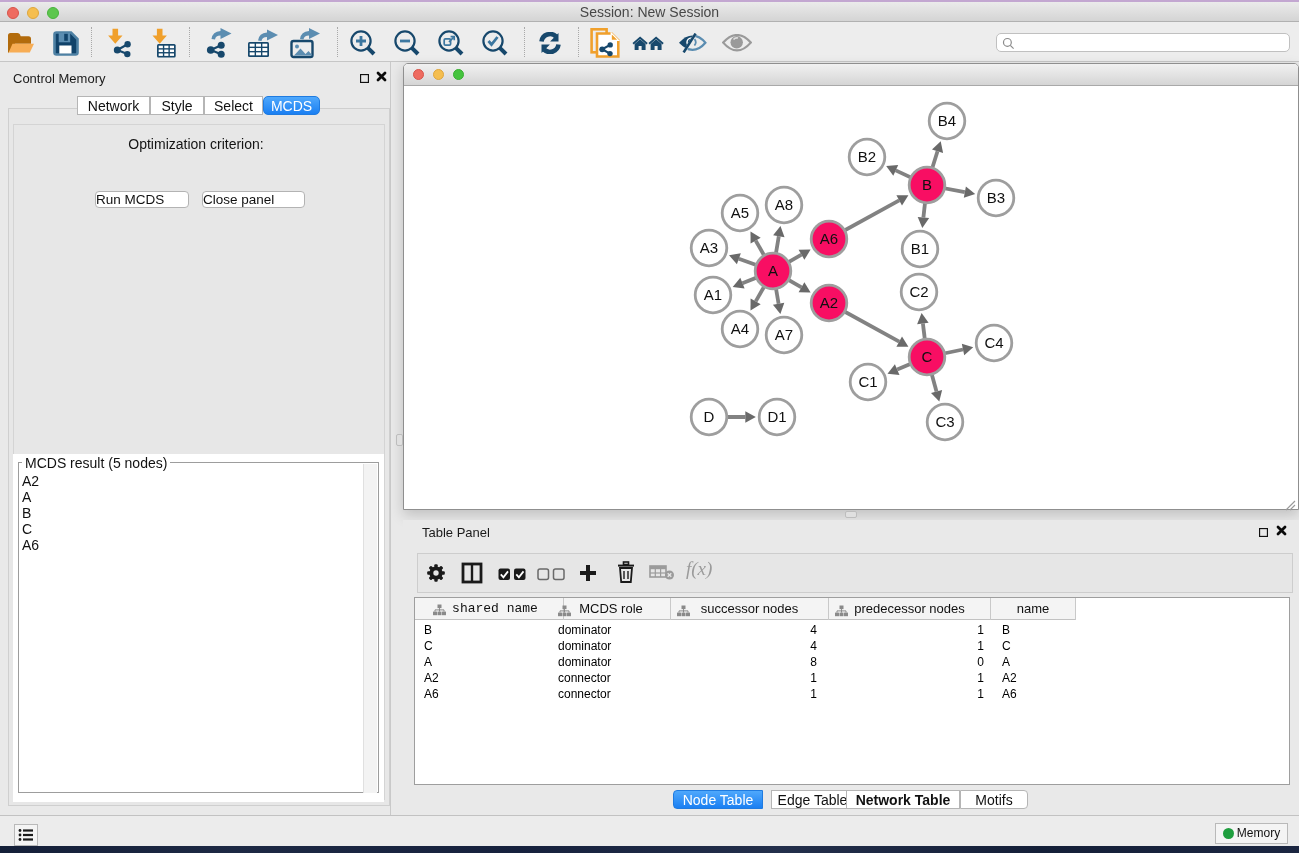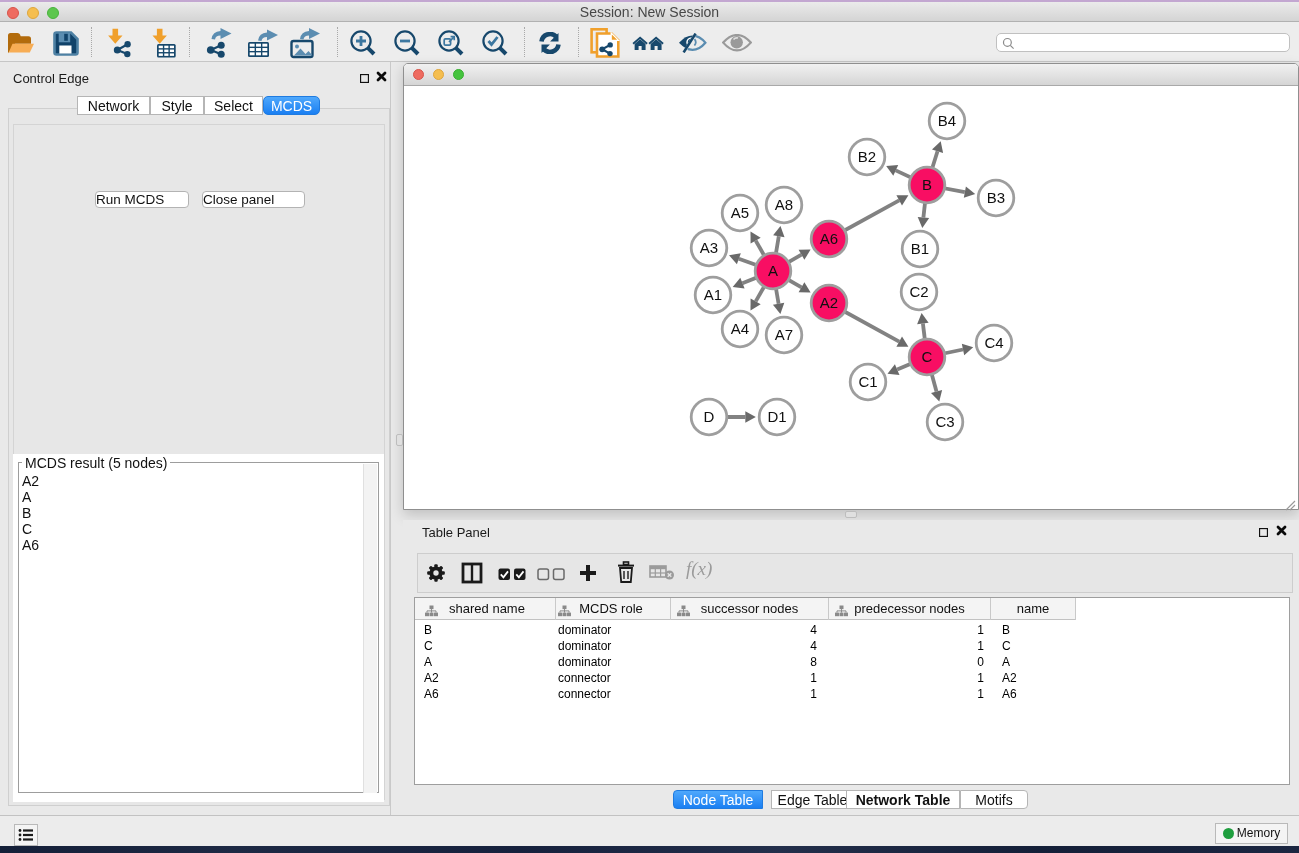--- a/index.html
+++ b/index.html
@@ -198,29 +198,30 @@
       </svg></div>
   </div>
 <div class="abs" id="searchbox">
     <svg width="13" height="13" viewBox="0 0 13 13">
       <circle cx="5.4" cy="5.4" r="3.9" fill="none" stroke="#8a8a8a" stroke-width="1.2"></circle>
       <line x1="8.3" y1="8.3" x2="11.6" y2="11.6" stroke="#8a8a8a" stroke-width="1.2"></line>
     </svg>
   </div>
 
 <div class="abs" id="cpanel">
-  <div id="cpTitle">Control Edge</div>
+  <div id="cpTitle">Control Memory</div>
   <div class="winbtns" style="left:360px; top:10px;"><svg width="9" height="9">
         <rect x="0.5" y="0.5" width="8" height="8" fill="none" stroke="#111" stroke-width="1.3"></rect>
       </svg></div>
   <div class="winbtns" style="left:376px; top:9px;"><svg width="11" height="11" viewBox="0 0 11 11">
         <path d="M2 2 L9 9 M9 2 L2 9" stroke="#0a0a0a" stroke-width="2.8" stroke-linecap="round"></path>
       </svg></div>
   <div id="cpBody">
     <div id="cpInner"></div>
+    <div id="optLabel" style="left:0; width:374px;">Optimization criterion:</div>
     <div class="btn" style="left:86px; top:82px; width:94px;">Run MCDS</div>
     <div class="btn" style="left:193px; top:82px; width:103px;">Close panel</div>
     <div id="resultBox">
       <div id="fieldset">
         <div id="legend">MCDS result (5 nodes)</div>
         <div id="mlist">A2<br>A<br>B<br>C<br>A6</div>
         <div id="lscroll"></div>
       </div>
     </div>
   </div>
@@ -378,21 +379,21 @@
           <line x1="6.3" y1="2" x2="6.3" y2="13" stroke="#9b9b9b" stroke-width="1.2"></line>
           <line x1="11.6" y1="2" x2="11.6" y2="13" stroke="#9b9b9b" stroke-width="1.2"></line>
           <line x1="1" y1="9" x2="17" y2="9" stroke="#9b9b9b" stroke-width="1.2"></line>
           <circle cx="20.5" cy="11" r="4.5" fill="#9b9b9b"></circle>
           <path d="M18.7 9.2 l3.6 3.6 M22.3 9.2 l-3.6 3.6" stroke="#e6e6e6" stroke-width="1.4"></path>
         </svg></div>
       <div style="position:absolute; left:268px; top:4px; font-family:'Liberation Serif',serif; font-style:italic; font-size:19px; color:#9b9b9b;">f(x)</div>
     </div>
   <div id="ttable">
     <div id="thead">
-        <div class="thcol" style="left:4px; width:137px;"><span style="position:absolute; left:6px; top:4px;"><svg width="13" height="12" viewBox="0 0 13 12">
+        <div class="thcol" style="left:12px; width:137px;font-family:Liberation Mono, monospace;"><span style="position:absolute; left:6px; top:4px;"><svg width="13" height="12" viewBox="0 0 13 12">
               <g fill="#8a8a8a">
                 <rect x="4.5" y="0.5" width="4" height="3.6"></rect>
                 <rect x="0" y="7.6" width="4" height="3.6"></rect>
                 <rect x="4.5" y="7.6" width="4" height="3.6"></rect>
                 <rect x="9" y="7.6" width="4" height="3.6"></rect>
                 <path d="M6.5 4.1 v2 M2 7.6 v-1.7 h9 v1.7 M6.5 5.9 v1.7" stroke="#8a8a8a" fill="none" stroke-width="1"></path>
               </g>
             </svg></span>shared name</div>
         <div class="thcol" style="left:137px; width:119px;"><span style="position:absolute; left:6px; top:4px;"><svg width="13" height="12" viewBox="0 0 13 12">
               <g fill="#8a8a8a">

